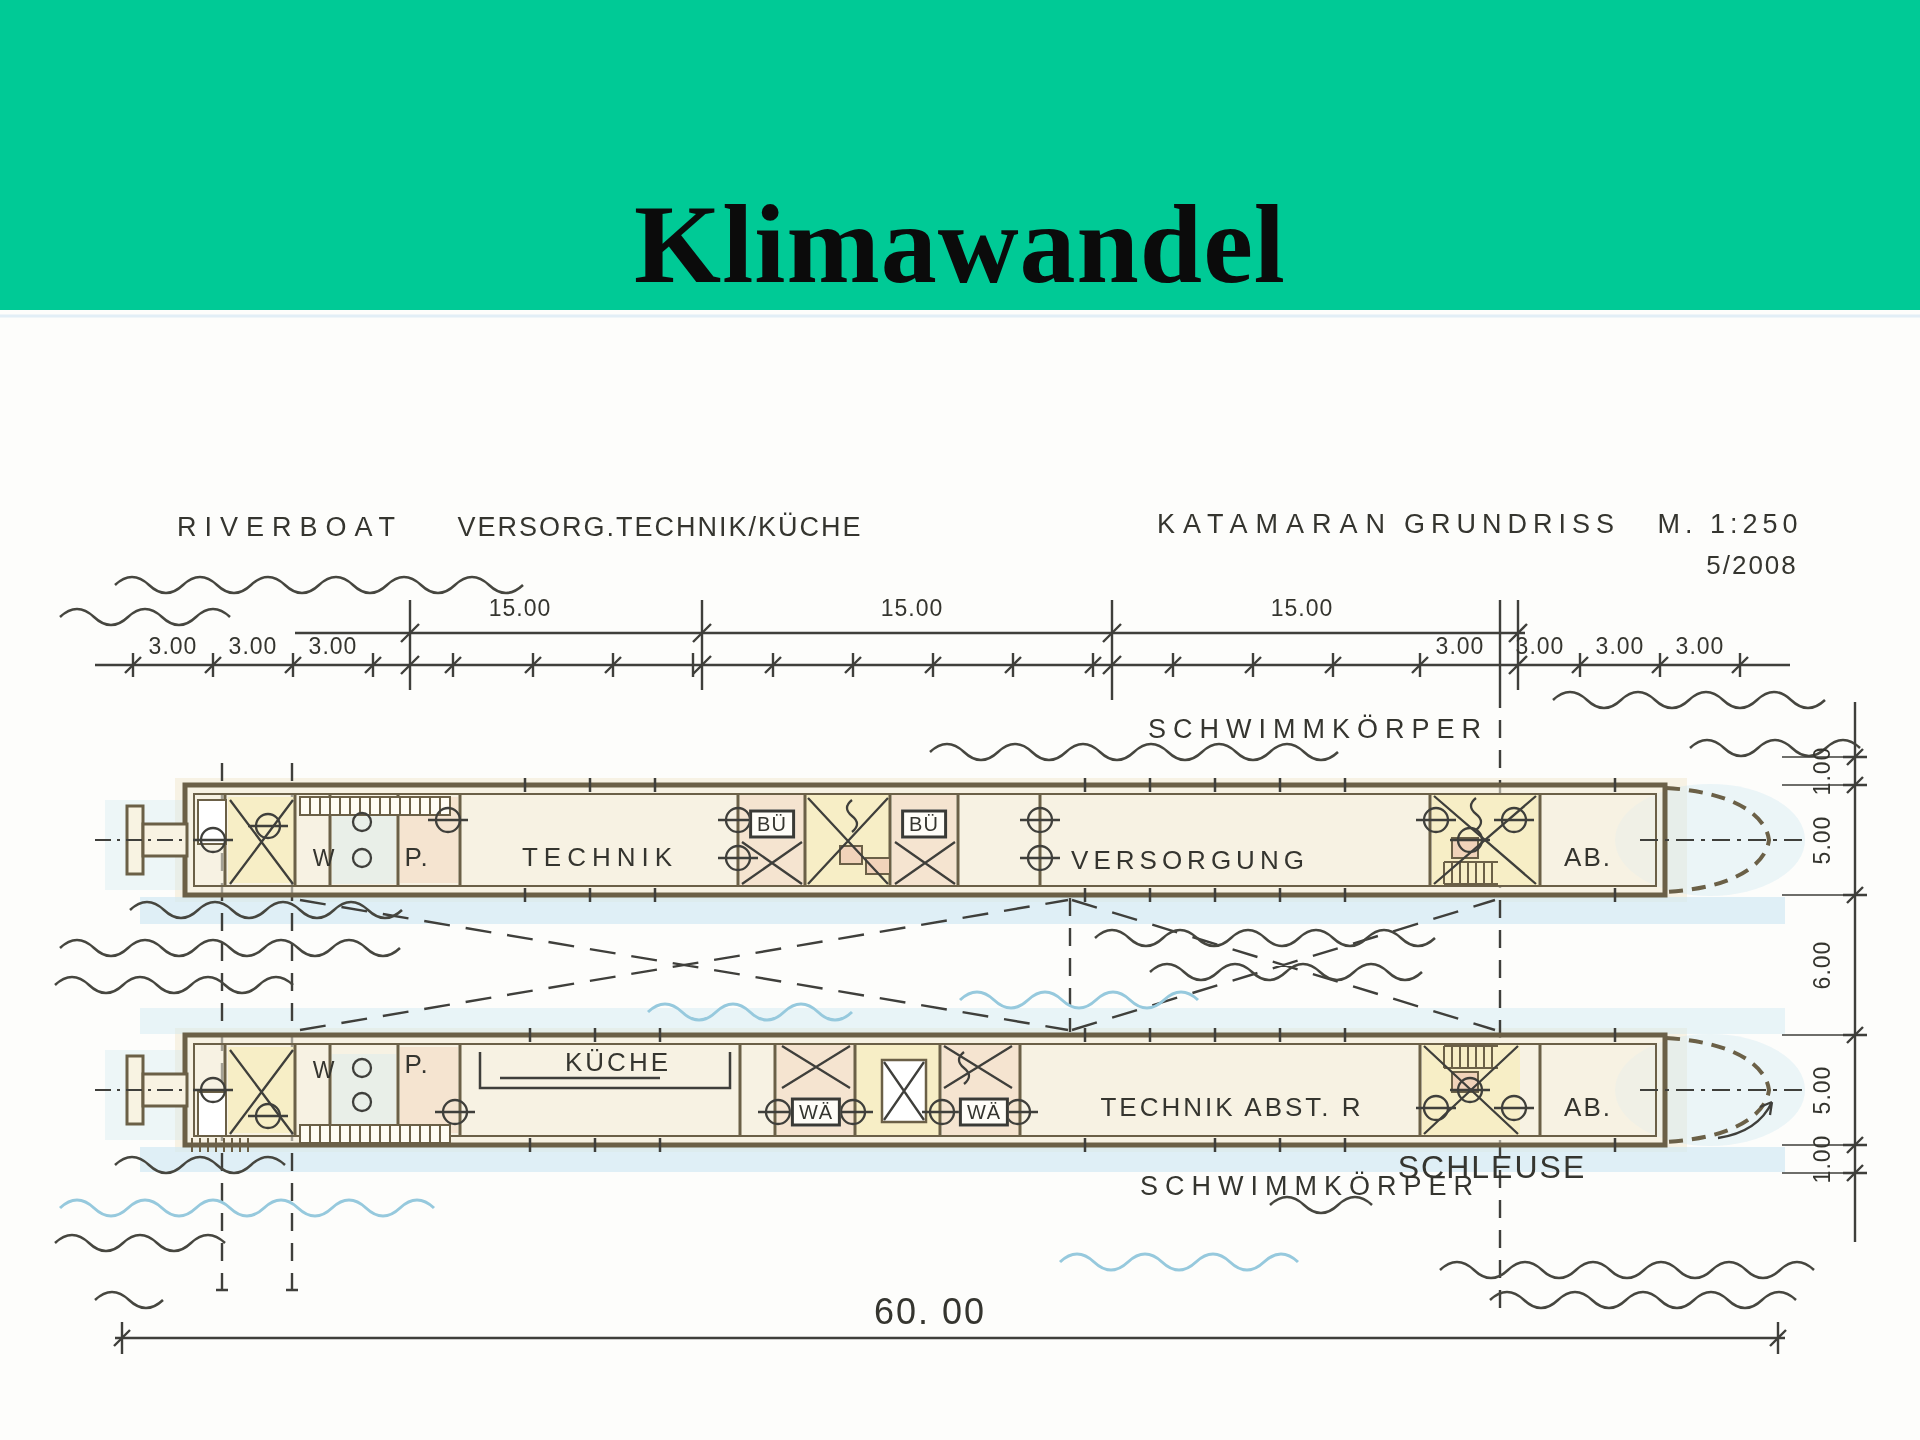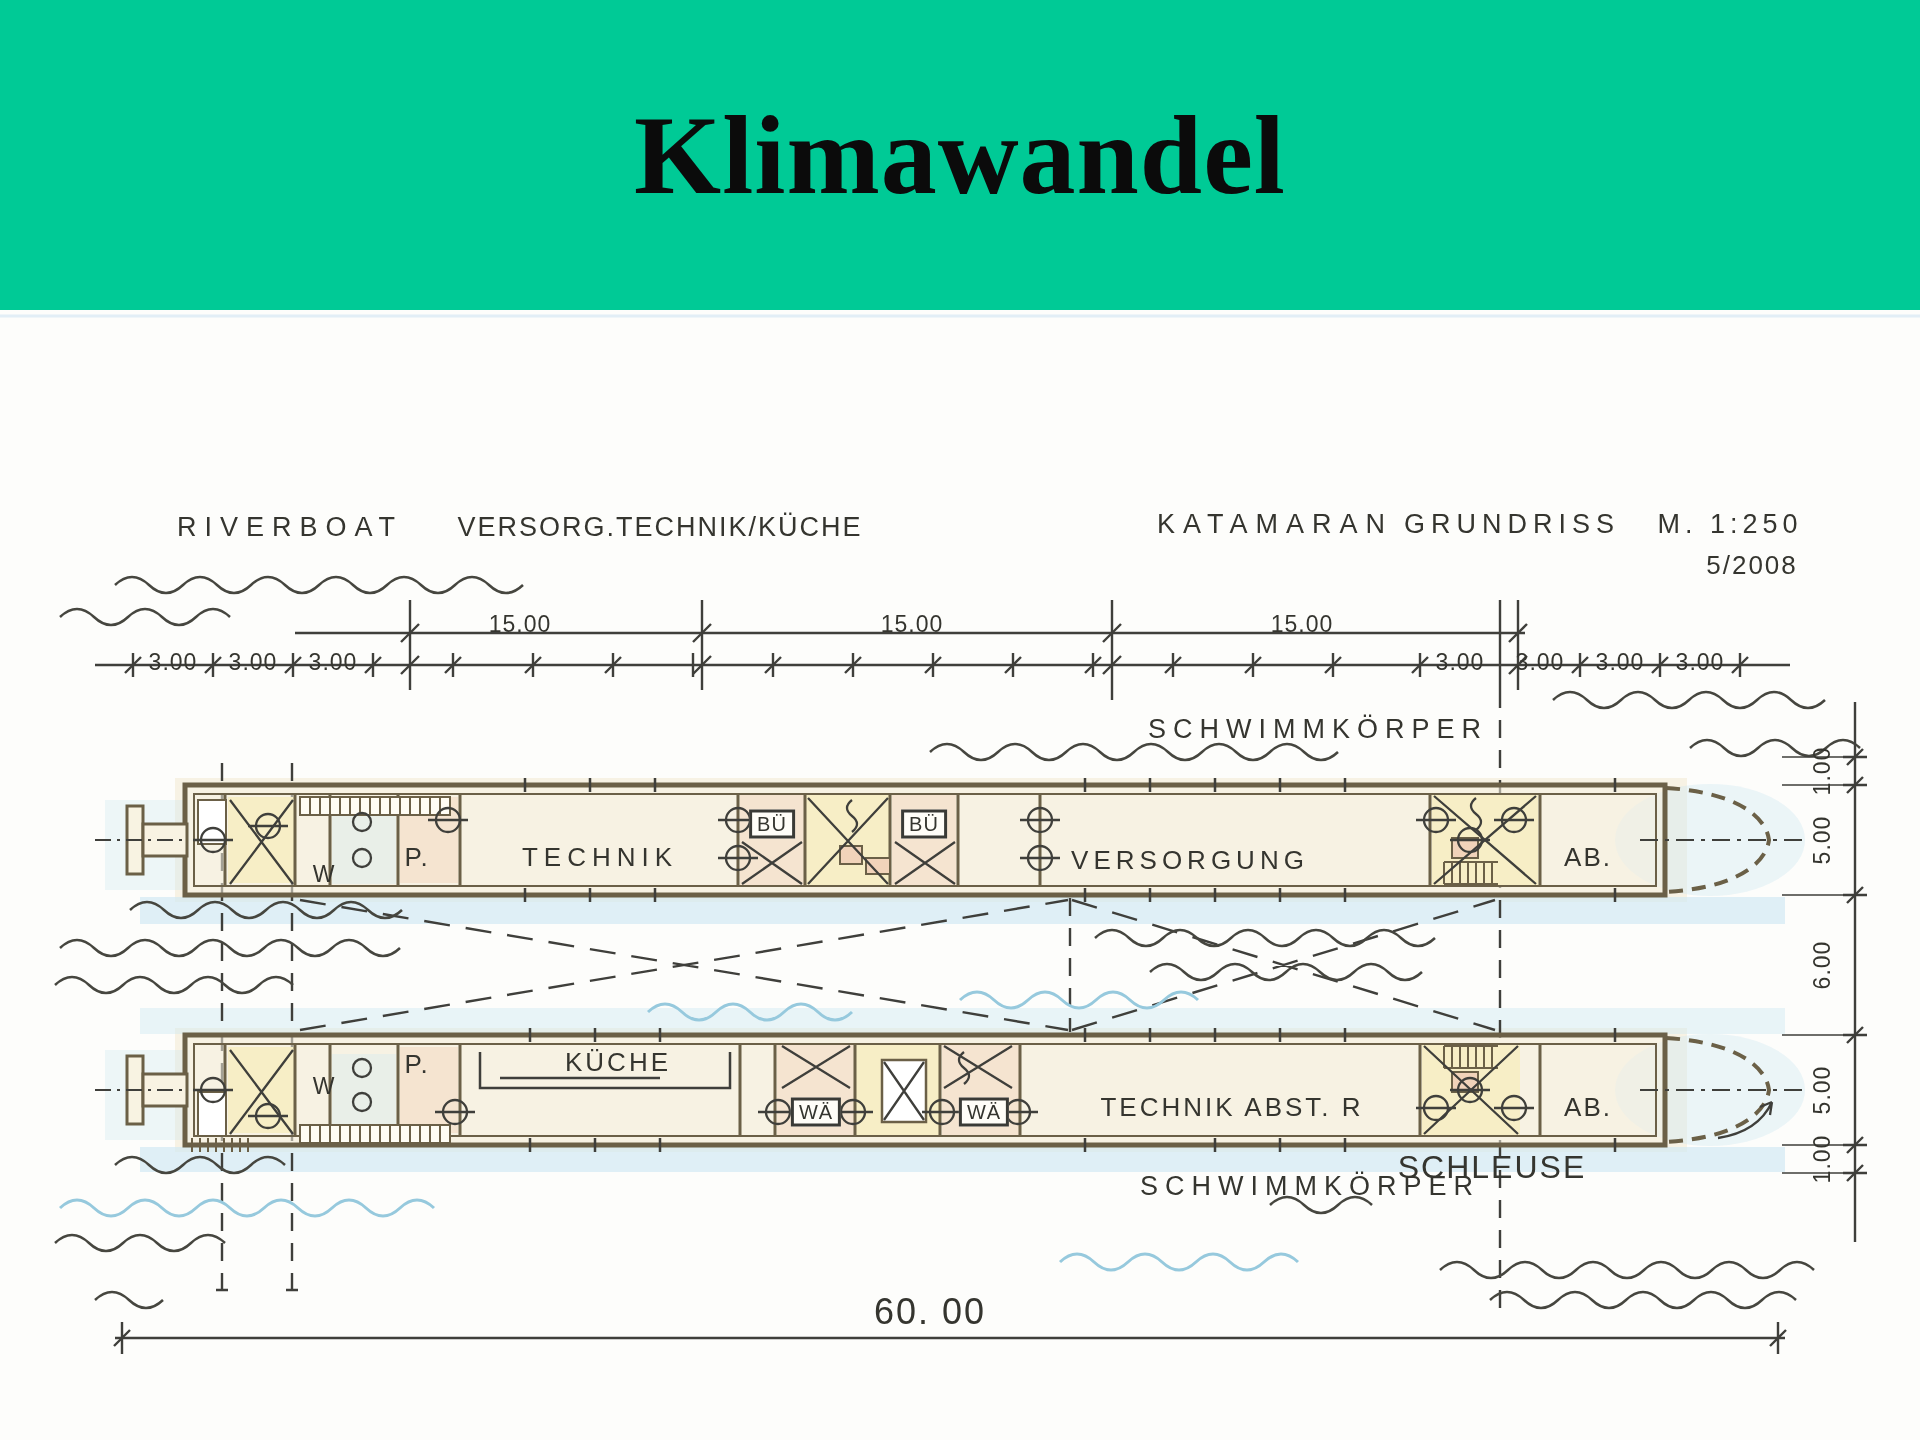--- a/index.html
+++ b/index.html
@@ -1,25 +1,25 @@
 <!DOCTYPE html>
 <html><head>
 <meta charset="utf-8">
 <style>
   html,body{margin:0;padding:0;background:#ffffff;}
   .slide{position:relative;width:1920px;height:1440px;background:#fdfdfb;overflow:hidden;
          font-family:"Liberation Sans",sans-serif;}
   .banner{position:absolute;left:0;top:0;width:1920px;height:310px;background:#00CA96;
-          display:flex;flex-direction:row;align-items:center;justify-content:center;}
+          display:flex;flex-direction:column;align-items:center;justify-content:flex-end;}
   .banner .t{font-family:"Liberation Serif",serif;font-weight:700;color:#0b0b0b;
              font-size:112px;line-height:1.18;letter-spacing:1px;}
   .plan{position:absolute;left:0;top:0;width:1920px;height:1068px;}
   .lbl{position:absolute;transform:translate(-50%,-50%);white-space:nowrap;color:#35352f;
        font-size:26px;letter-spacing:2px;}
-  .lbl.sm{font-size:23px;letter-spacing:1px;margin-top:16px;}
+  .lbl.sm{font-size:23px;letter-spacing:1px;}
   .lbl.ttl{font-size:27px;letter-spacing:8px;}
   .lbl.rot{transform:translate(-50%,-50%) rotate(-90deg);font-size:23px;letter-spacing:1px;}
   .lbl.boxed{border:3px solid #3a3a36;background:#fffdf8;padding:0 5px;font-size:20px;
              letter-spacing:1px;}
   svg{position:absolute;left:0;top:0;}
 </style>
 </head>
 <body>
 
 <div class="slide">

